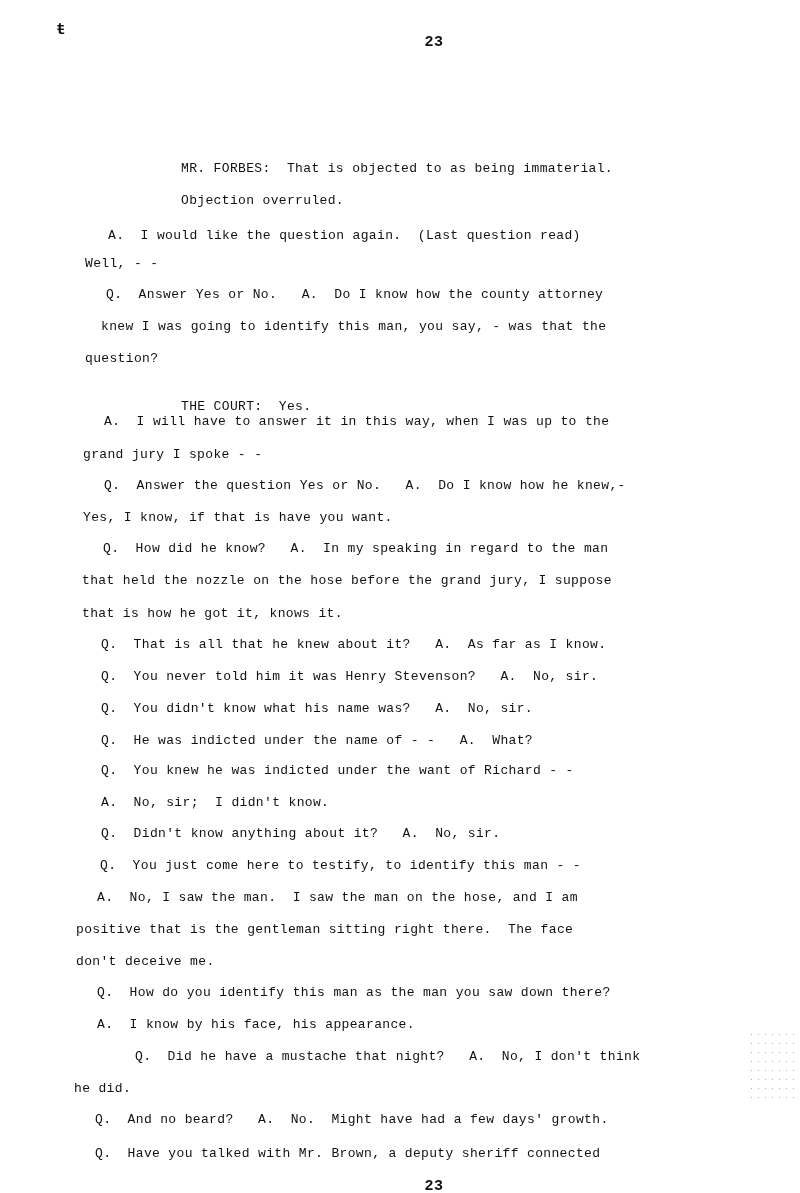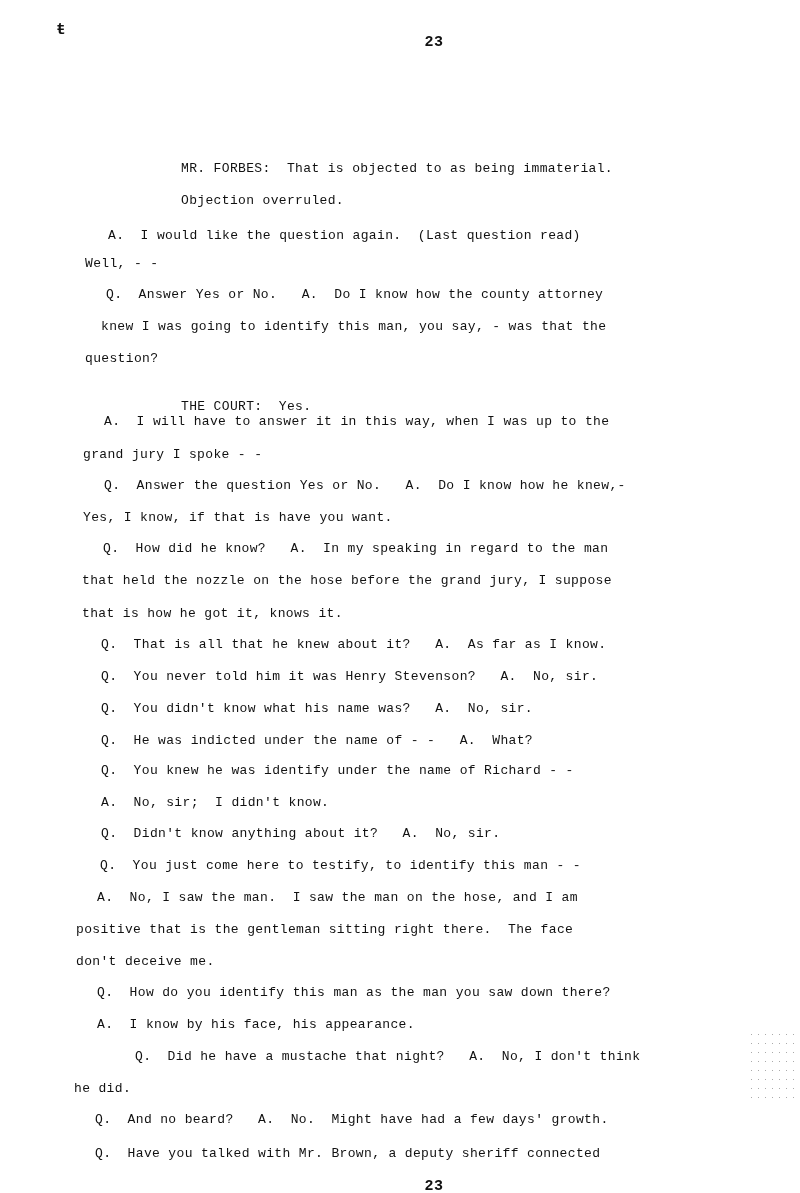--- a/index.html
+++ b/index.html
@@ -74,21 +74,21 @@
       <div class="line" style="left: 83px; top: 446px;">grand jury I spoke - -</div>
       <div class="line" style="left: 104px; top: 477px;">Q.  Answer the question Yes or No.   A.  Do I know how he knew,-</div>
       <div class="line" style="left: 83px; top: 509px;">Yes, I know, if that is have you want.</div>
       <div class="line" style="left: 103px; top: 540px;">Q.  How did he know?   A.  In my speaking in regard to the man</div>
       <div class="line" style="left: 82px; top: 572px;">that held the nozzle on the hose before the grand jury, I suppose</div>
       <div class="line" style="left: 82px; top: 605px;">that is how he got it, knows it.</div>
       <div class="line" style="left: 101px; top: 636px;">Q.  That is all that he knew about it?   A.  As far as I know.</div>
       <div class="line" style="left: 101px; top: 668px;">Q.  You never told him it was Henry Stevenson?   A.  No, sir.</div>
       <div class="line" style="left: 101px; top: 700px;">Q.  You didn't know what his name was?   A.  No, sir.</div>
       <div class="line" style="left: 101px; top: 732px;">Q.  He was indicted under the name of - -   A.  What?</div>
-      <div class="line" style="left: 101px; top: 762px;">Q.  You knew he was identify under the name of Richard - -</div>
+      <div class="line" style="left: 101px; top: 762px;">Q.  You knew he was indicted under the want of Richard - -</div>
       <div class="line" style="left: 101px; top: 794px;">A.  No, sir;  I didn't know.</div>
       <div class="line" style="left: 101px; top: 825px;">Q.  Didn't know anything about it?   A.  No, sir.</div>
       <div class="line" style="left: 100px; top: 857px;">Q.  You just come here to testify, to identify this man - -</div>
       <div class="line" style="left: 97px; top: 889px;">A.  No, I saw the man.  I saw the man on the hose, and I am</div>
       <div class="line" style="left: 76px; top: 921px;">positive that is the gentleman sitting right there.  The face</div>
       <div class="line" style="left: 76px; top: 953px;">don't deceive me.</div>
       <div class="line" style="left: 97px; top: 984px;">Q.  How do you identify this man as the man you saw down there?</div>
       <div class="line" style="left: 97px; top: 1016px;">A.  I know by his face, his appearance.</div>
       <div class="line" style="left: 97px; top: 1048px; margin-left: 38px;">Q.  Did he have a mustache that night?   A.  No, I don't think</div>
       <div class="line" style="left: 74px; top: 1080px;">he did.</div>

